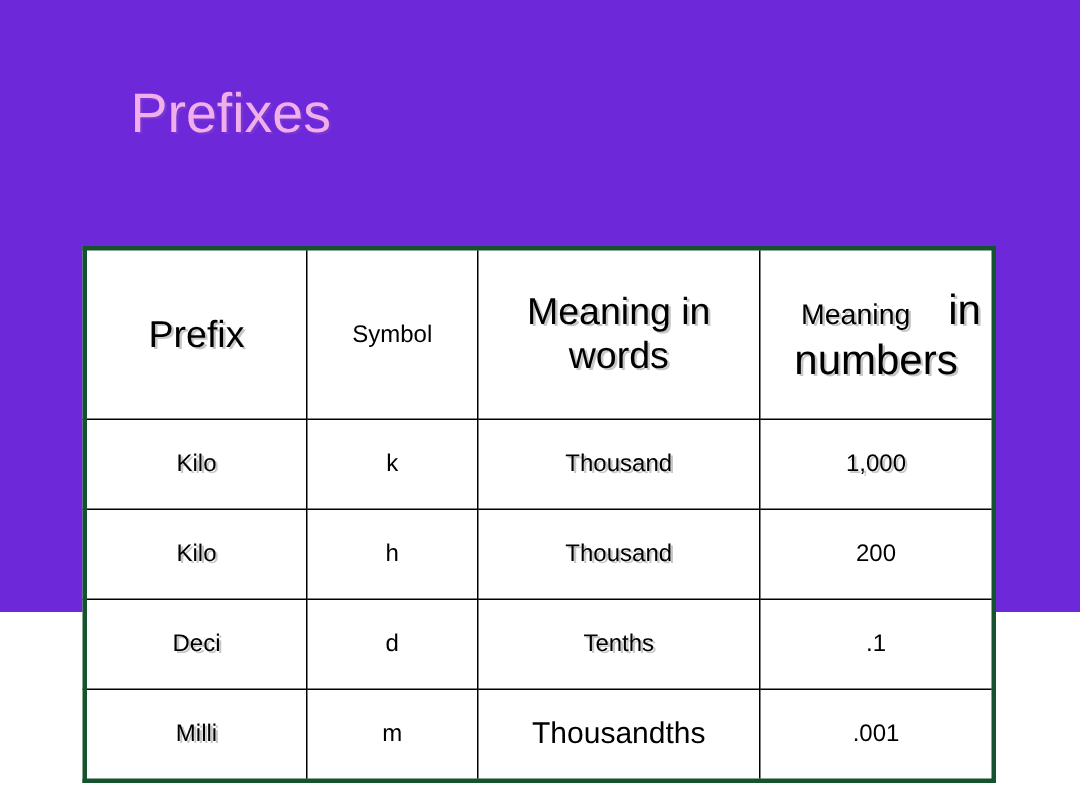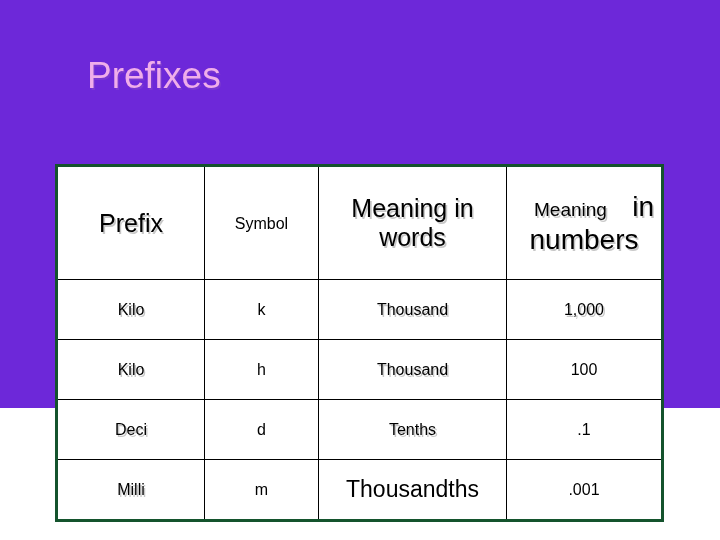--- a/index.html
+++ b/index.html
@@ -63,21 +63,21 @@
   col.c-words   { width: 188px; }
   col.c-numbers { width: 156px; }
 
   
   tr.header-row td { height: 86px; }
   tr.data-row td   { height: 45px; }
 
   
   .t-lg      { font-size: 25px; line-height: 28px; }
   .t-md      { font-size: 16px; line-height: 25px; }
-  .t-sm      { font-size: 23px; line-height: 22px; }
+  .t-sm      { font-size: 20px; line-height: 22px; }
   .shadow    { text-shadow: 1.6px 1.6px 0 rgba(0,0,0,0.22); }
   .no-shadow { text-shadow: none; }
 
   .cell-stack {
     display: block;
     line-height: 1.18;
   }
   .inline-sm { font-size: 19px; margin-left: 20px; }
   .inline-lg { font-size: 28px; }
 </style>
@@ -117,21 +117,21 @@
           <td class="t-md shadow">Kilo</td>
           <td class="t-md no-shadow">k</td>
           <td class="t-md shadow">Thousand</td>
           <td class="t-md shadow">1,000</td>
         </tr>
 
         <tr class="data-row">
           <td class="t-md shadow">Kilo</td>
           <td class="t-md no-shadow">h</td>
           <td class="t-md shadow">Thousand</td>
-          <td class="t-md no-shadow">100</td>
+          <td class="t-md no-shadow">200</td>
         </tr>
 
 
         <tr class="data-row">
           <td class="t-md shadow">Deci</td>
           <td class="t-md no-shadow">d</td>
           <td class="t-md shadow">Tenths</td>
           <td class="t-md no-shadow">.1</td>
         </tr>
 

